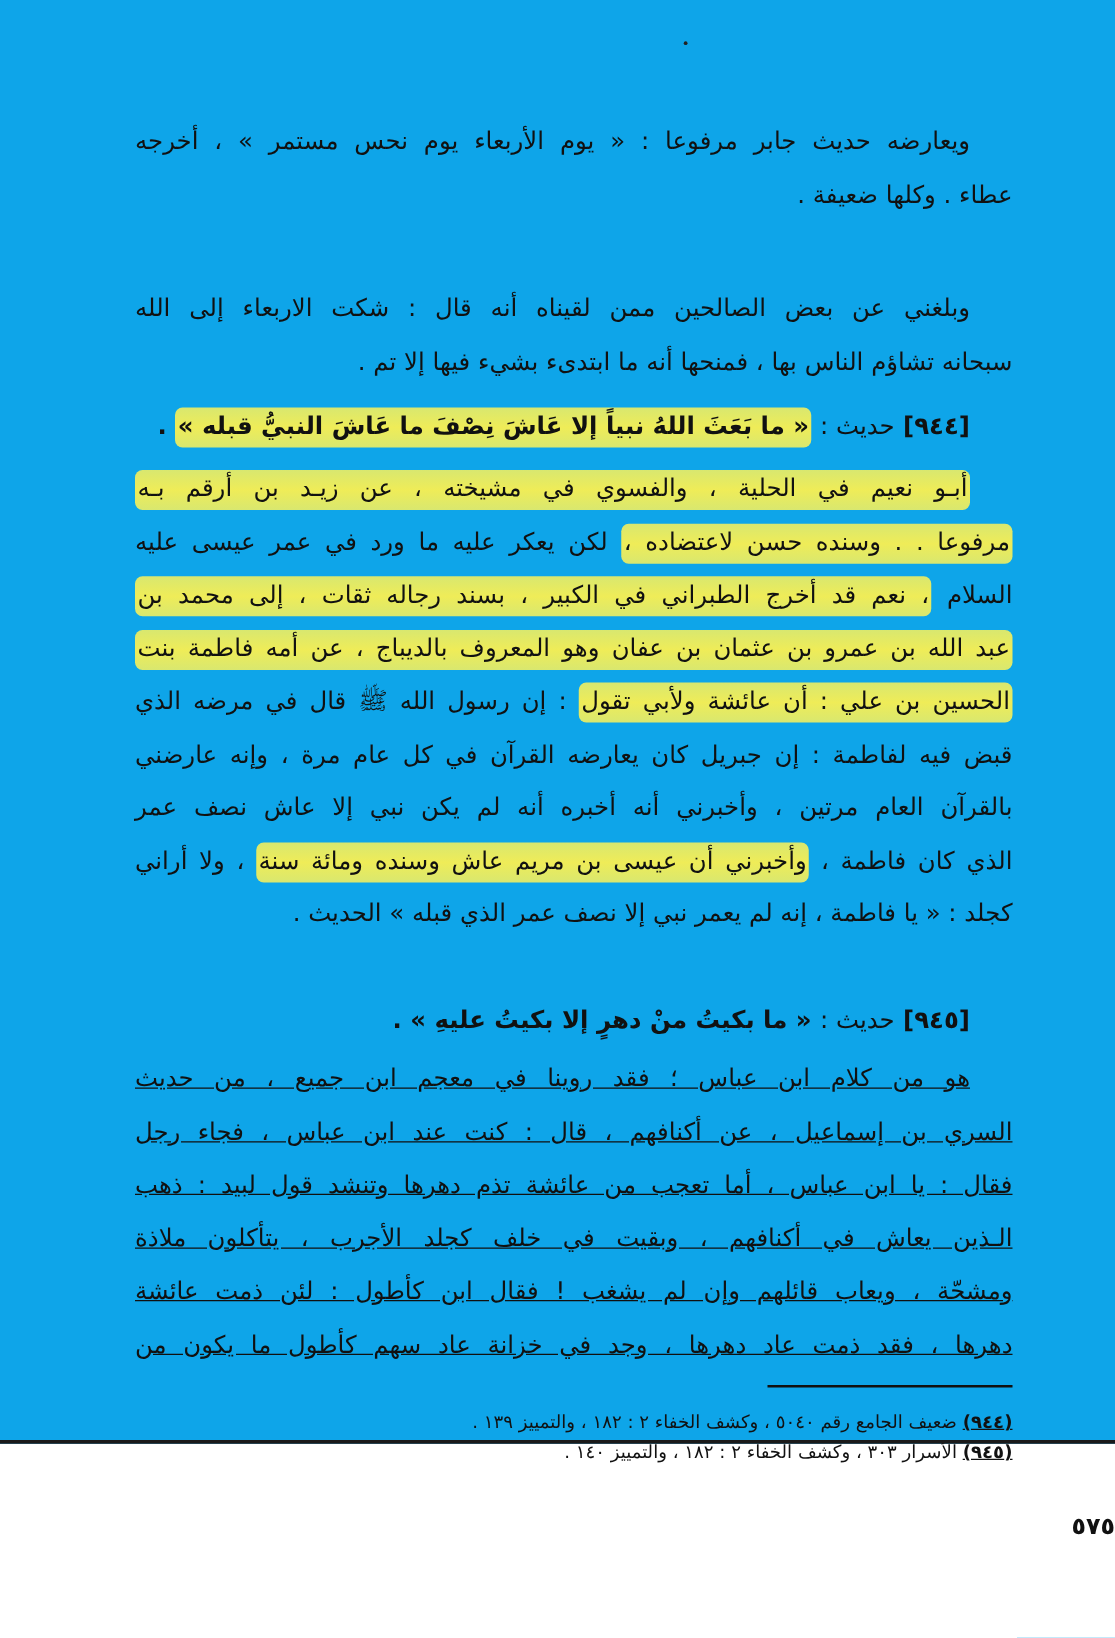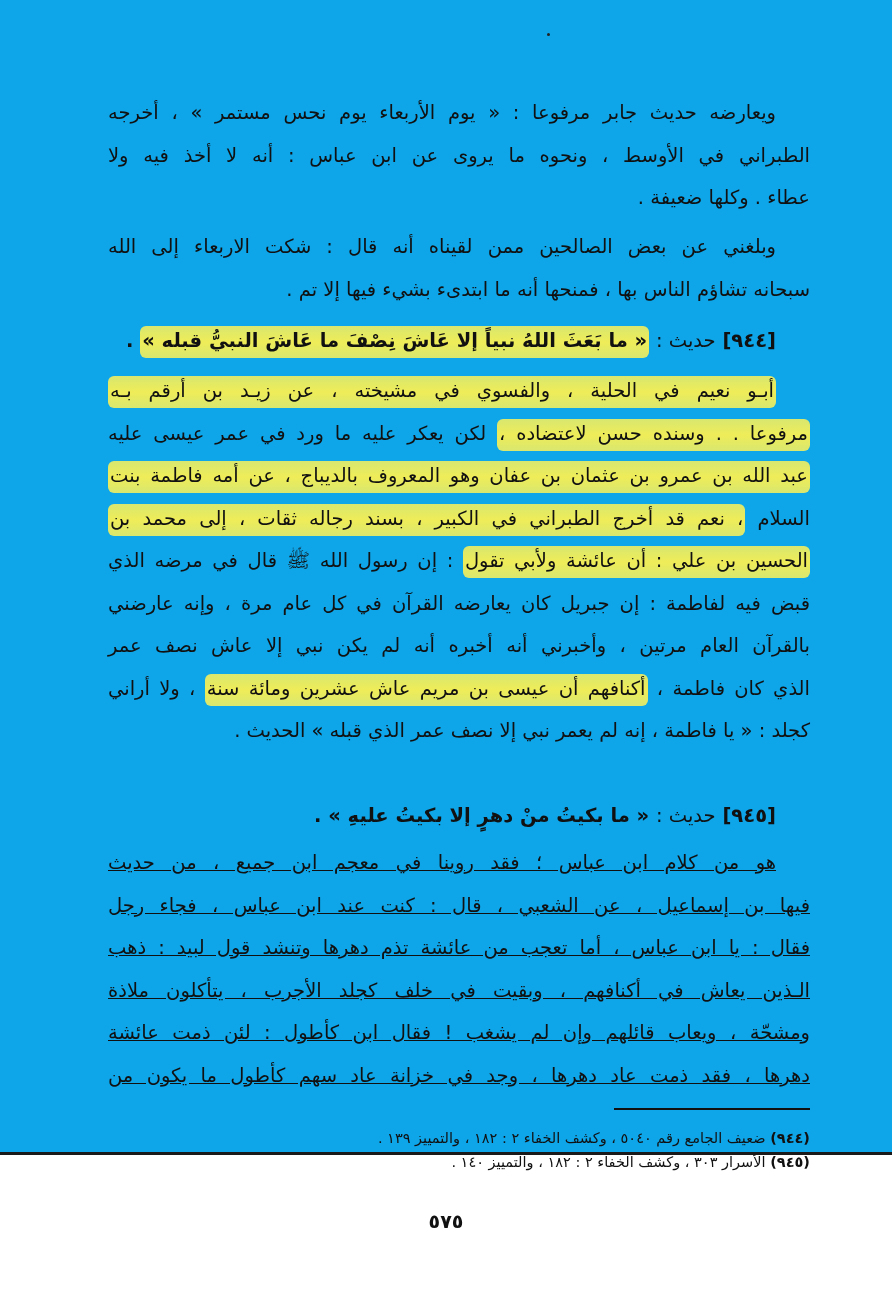--- a/index.html
+++ b/index.html
@@ -80,27 +80,26 @@
       position: absolute;
       left: 108px;
       width: 702px;
       top: 1126px;
       direction: rtl;
       text-align: right;
       font-size: 14.5px;
       line-height: 24px;
     }
     .footnote { display: block; white-space: nowrap; }
-    .footnote .fn-num { font-weight: bold; }
+    .footnote .fn-num { font-weight: bold; text-decoration: underline; }
     .page-number {
       position: absolute;
       left: 0;
       width: 892px;
       top: 1210px;
-      text-align: center;
       font-size: 19px;
       font-weight: bold;
       direction: rtl;
     }
     .bottom-edge {
       position: absolute;
       left: 0;
       bottom: 0;
       width: 892px;
       height: 3px;
@@ -110,21 +109,20 @@
 </head>
 <body>
 
 <div class="page">
 
   <div class="speck"></div>
 
   <div class="text-block" style="top:92px;">
     <p class="para">
       <span class="line">ويعارضه حديث جابر مرفوعا : « يوم الأربعاء يوم نحس مستمر » ، أخرجه</span>
-      <span class="line" style="text-indent:0">الطبراني في الأوسط ، ونحوه ما يروى عن ابن عباس : أنه لا أخذ فيه ولا</span>
       <span class="line last" style="text-indent:0">عطاء . وكلها ضعيفة .</span>
     </p>
   </div>
 
   <div class="text-block" style="top:226px;">
     <p class="para">
       <span class="line">وبلغني عن بعض الصالحين ممن لقيناه أنه قال : شكت الاربعاء إلى الله</span>
       <span class="line last" style="text-indent:0">سبحانه تشاؤم الناس بها ، فمنحها أنه ما ابتدىء بشيء فيها إلا تم .</span>
     </p>
   </div>
@@ -138,48 +136,48 @@
 
   <div class="text-block" style="top:370px;">
     <p class="para noindent">
       <span class="line" style="padding-right:34px">
         <span class="hl">أبـو نعيم في الحلية ، والفسوي في مشيخته ، عن زيـد بن أرقم بـه</span>
       </span>
       <span class="line">
         <span class="hl">مرفوعا . . وسنده حسن لاعتضاده ،</span><span> لكن يعكر عليه ما ورد في عمر عيسى عليه</span>
       </span>
       <span class="line">
-        <span class="hl">عبد الله بن عمرو بن عثمان بن عفان وهو المعروف بالديباج ، عن أمه فاطمة بنت</span>
+        <span>السلام </span><span class="hl">، نعم قد أخرج الطبراني في الكبير ، بسند رجاله ثقات ، إلى محمد بن</span>
       </span>
       <span class="line">
-        <span>السلام </span><span class="hl">، نعم قد أخرج الطبراني في الكبير ، بسند رجاله ثقات ، إلى محمد بن</span>
+        <span class="hl">عبد الله بن عمرو بن عثمان بن عفان وهو المعروف بالديباج ، عن أمه فاطمة بنت</span>
       </span>
       <span class="line">
         <span class="hl">الحسين بن علي : أن عائشة ولأبي تقول</span><span> : إن رسول الله ﷺ قال في مرضه الذي</span>
       </span>
       <span class="line">قبض فيه لفاطمة : إن جبريل كان يعارضه القرآن في كل عام مرة ، وإنه عارضني</span>
       <span class="line">بالقرآن العام مرتين ، وأخبرني أنه أخبره أنه لم يكن نبي إلا عاش نصف عمر</span>
       <span class="line">
-        <span>الذي كان فاطمة ، </span><span class="hl">أكنافهم أن عيسى بن مريم عاش عشرين ومائة سنة</span><span> ، ولا أراني</span>
+        <span>الذي كان فاطمة ، </span><span class="hl">وأخبرني أن عيسى بن مريم عاش وسنده ومائة سنة</span><span> ، ولا أراني</span>
       </span>
       <span class="line last">كجلد : « يا فاطمة ، إنه لم يعمر نبي إلا نصف عمر الذي قبله » الحديث .</span>
     </p>
   </div>
 
   <div class="hadith-head" style="top:795px;">
     <span class="num">[٩٤٥]</span>
     <span class="label">حديث :</span>
     <span>« ما بكيتُ منْ دهرٍ إلا بكيتُ عليهِ »</span>
     <span>.</span>
   </div>
 
   <div class="text-block" style="top:842px;text-decoration:underline;">
     <p class="para noindent">
       <span class="line" style="padding-right:34px">هو من كلام ابن عباس ؛ فقد روينا في معجم ابن جميع ، من حديث</span>
-      <span class="line">فيها بن إسماعيل ، عن الشعبي ، قال : كنت عند ابن عباس ، فجاء رجل</span>
+      <span class="line">السري بن إسماعيل ، عن أكنافهم ، قال : كنت عند ابن عباس ، فجاء رجل</span>
       <span class="line">فقال : يا ابن عباس ، أما تعجب من عائشة تذم دهرها وتنشد قول لبيد : ذهب</span>
       <span class="line">الـذين يعاش في أكنافهم ، وبقيت في خلف كجلد الأجرب ، يتأكلون ملاذة</span>
       <span class="line">ومشحّة ، ويعاب قائلهم وإن لم يشغب ! فقال ابن كأطول : لئن ذمت عائشة</span>
       <span class="line">دهرها ، فقد ذمت عاد دهرها ، وجد في خزانة عاد سهم كأطول ما يكون من</span>
     </p>
   </div>
 
   <div class="footnote-rule"></div>
 
   <div class="footnotes">

